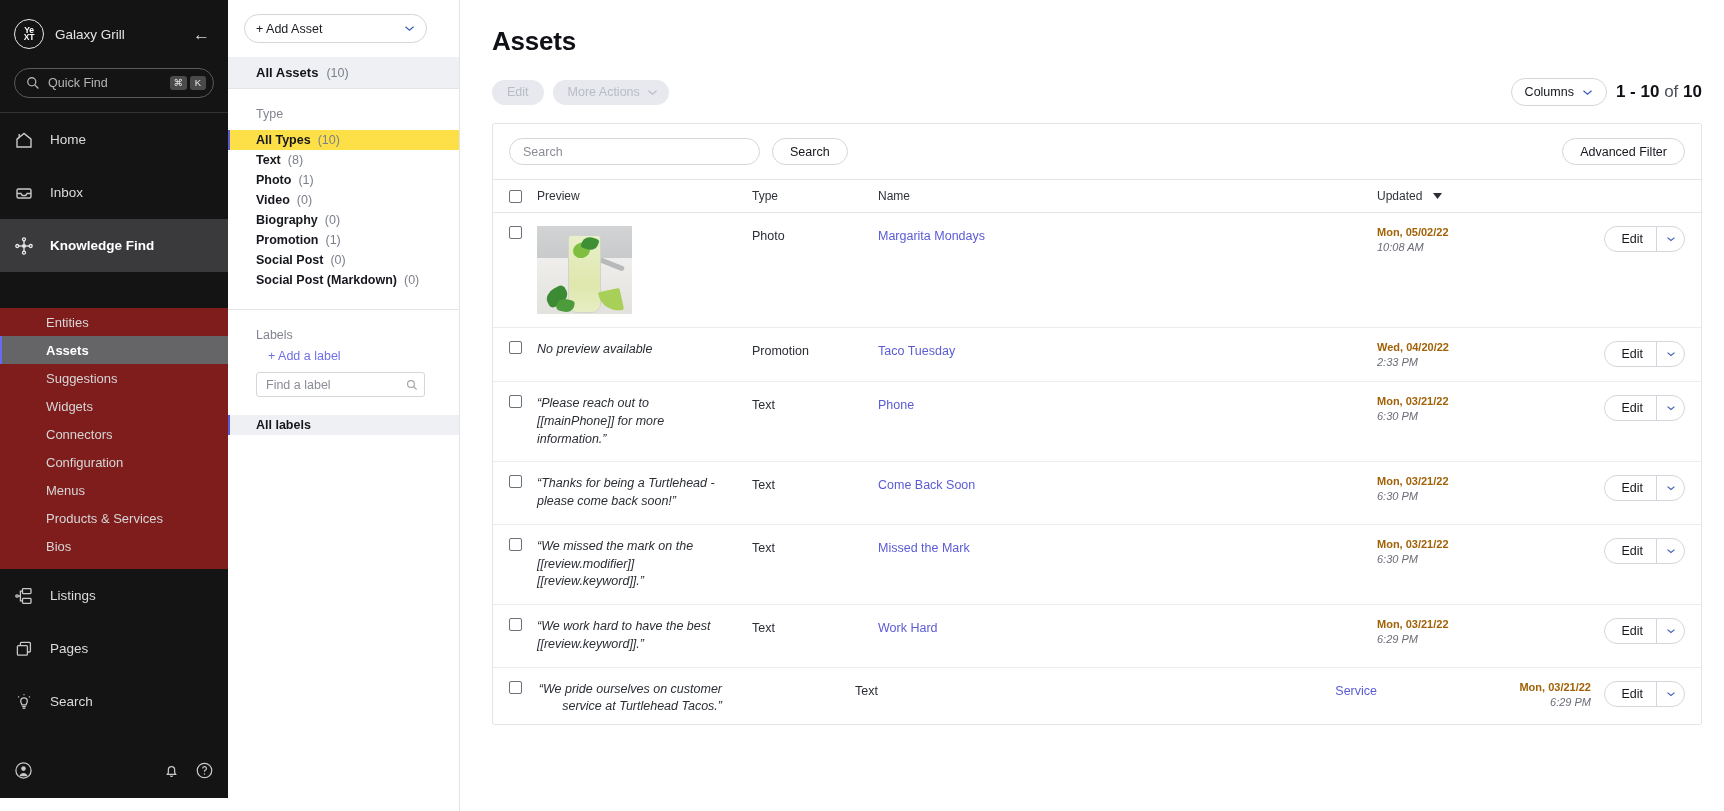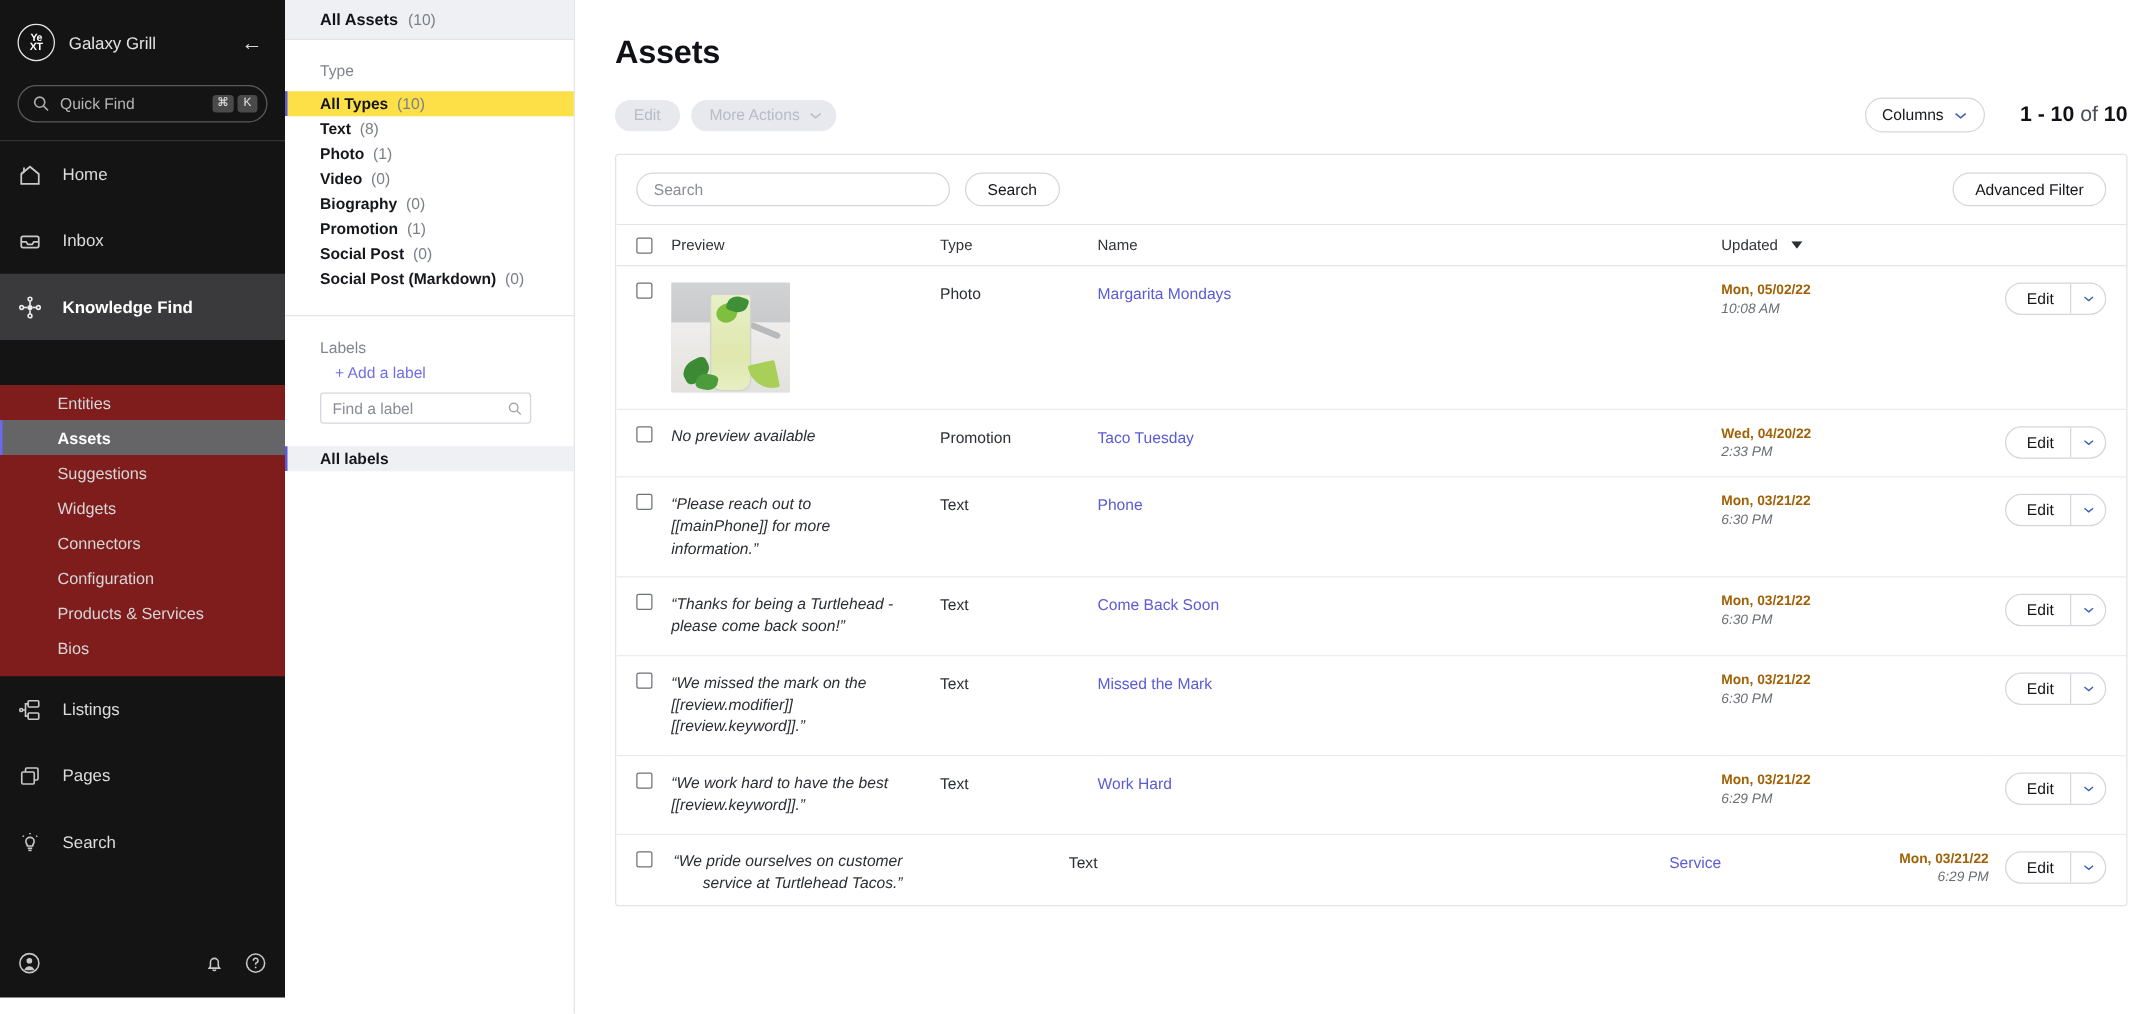--- a/index.html
+++ b/index.html
@@ -132,21 +132,21 @@
     display: flex; align-items: center;
     padding: 18px 22px 0 32px; height: 52px;
   }
   .btn-disabled {
     height: 25px; border-radius: 13px; background: #e7e9ee;
     color: #b9bcc5; font-size: 12.5px;
     display: flex; align-items: center; justify-content: center;
     padding: 0 15px; cursor: default; margin-right: 9px;
   }
   .btn-disabled.with-chev { padding-right: 11px; gap: 7px; }
-  .ab-right { margin-left: auto; display: flex; align-items: center; gap: 28px; }
+  .ab-right { margin-left: auto; display: flex; align-items: center; gap: 9px; }
   .pill {
     height: 28px; border: 1px solid #d4d6dc; border-radius: 15px;
     background: #fff; display: flex; align-items: center; gap: 8px;
     padding: 0 13px; font-size: 12.5px; color: #15171c; cursor: pointer;
   }
   .pagecount { font-size: 17px; color: #4b4e57; white-space: nowrap; }
   .pagecount b { color: #0f1116; font-weight: 700; }
 
   .panel {
     margin: 14px 22px 0 32px;
@@ -306,20 +306,23 @@
           <span>Suggestions</span>
           </div>
         <div class="nav-sub">
           <span>Widgets</span>
           </div>
         <div class="nav-sub">
           <span>Connectors</span>
           </div>
         <div class="nav-sub">
           <span>Configuration</span>
+          </div>
+        <div class="nav-sub">
+          <span>Menus</span>
           </div>
         <div class="nav-sub">
           <span>Products &amp; Services</span>
           </div>
         <div class="nav-sub">
           <span>Bios</span>
           </div>
       </div>
 
       <div class="nav-item">
@@ -366,20 +369,28 @@
       </svg>
       <svg class="ico" viewBox="0 0 20 20" fill="none" stroke="#dcdcdc" stroke-width="1.3">
         <circle cx="10" cy="10" r="7.6"></circle>
         <path d="M8.1 7.9a1.95 1.95 0 1 1 2.6 1.85c-.5.2-.7.6-.7 1.1v.5"></path>
         <circle cx="10" cy="13.6" r=".75" fill="#dcdcdc" stroke="none"></circle>
       </svg>
     </div>
   </aside>
 
   <section class="rail">
+    <div class="rail-head">
+      <div class="add-asset">
+        <span class="lbl">+ Add Asset</span>
+        <svg class="chev" viewBox="0 0 12 8" fill="none" stroke="#3b5bb5" stroke-width="1.4">
+            <path d="M1.4 2.1 6 6 10.6 2.1"></path>
+          </svg>
+      </div>
+    </div>
 
     <div class="all-assets-row">
       <span class="t">All Assets</span>
       <span class="c">(10)</span>
     </div>
     <div class="rail-divider"></div>
 
     <div class="rail-sect">
       <div class="sect-title">Type</div>
       <div class="facet selected">

